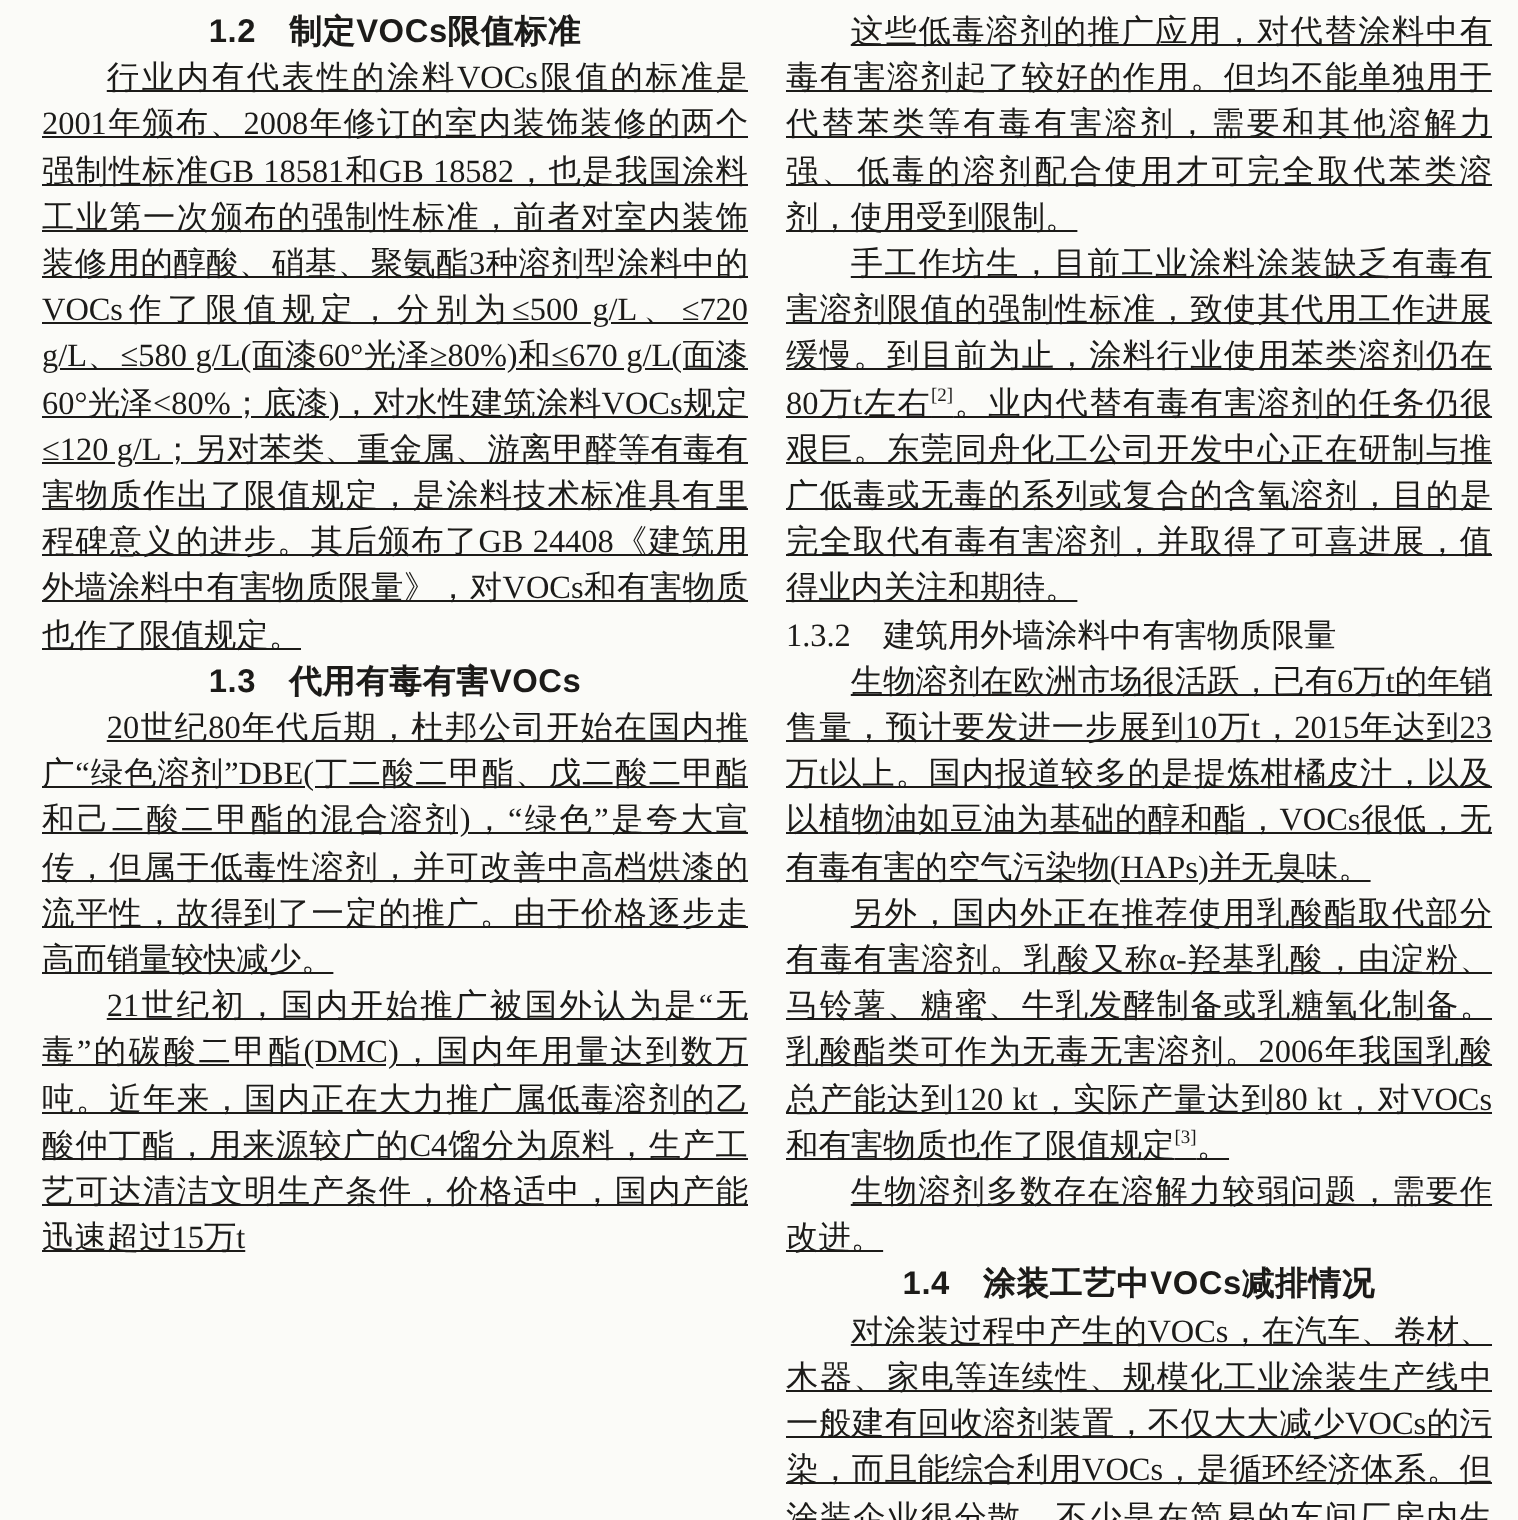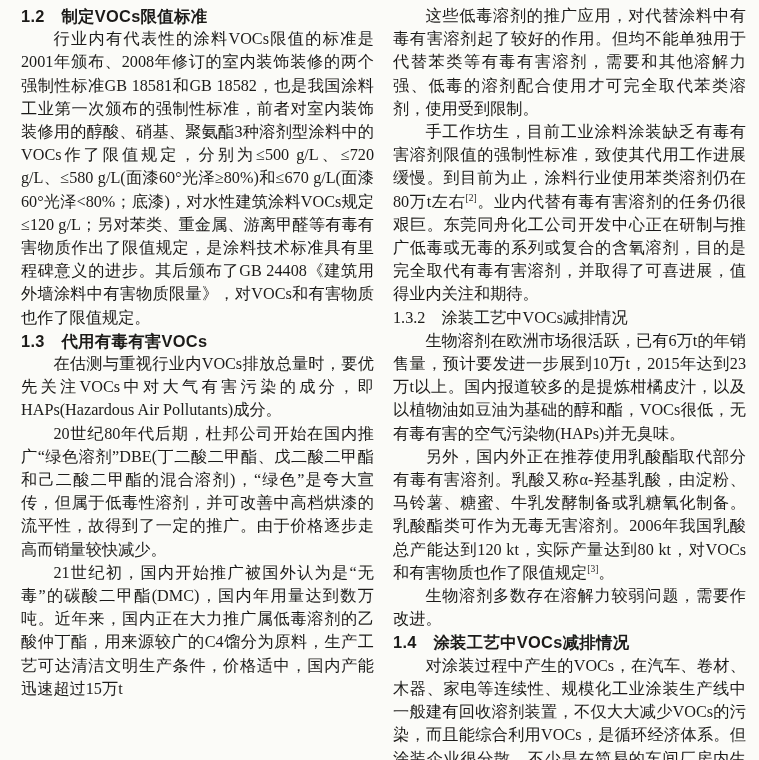--- a/index.html
+++ b/index.html
@@ -24,28 +24,29 @@
   .col {
     flex: 1 1 0;
     min-width: 0;
     font-size: 16.2px;
     line-height: 23.2px;
     text-align: justify;
   }
   .para {
     margin: 0;
     text-indent: 2em;
+    text-decoration: underline;
   }
   .hd2 {
     margin: 0;
     font-family: "Liberation Sans", sans-serif;
     font-weight: 700;
     font-size: 16.4px;
     line-height: 23.2px;
-    text-align: left;
+    text-align: center;
     letter-spacing: 0.3px;
   }
   .hd3 {
     margin: 0;
     font-weight: 400;
     font-size: 16.2px;
     line-height: 23.2px;
     text-align: left;
   }
   sup.ref {
@@ -56,29 +57,28 @@
 </style>
 </head>
 <body>
 
 <div class="page">
 
   <div class="col">
     <h2 class="hd2">1.2　制定VOCs限值标准</h2>
     <p class="para"><span>行业内有代表性的涂料VOCs限值的标准是2001年颁布、2008年修订的室内装饰装修的两个强制性标准GB 18581和GB 18582，也是我国涂料工业第一次颁布的强制性标准，前者对室内装饰装修用的醇酸、硝基、聚氨酯3种溶剂型涂料中的VOCs作了限值规定，分别为≤500 g/L、≤720 g/L、≤580 g/L(面漆60°光泽≥80%)和≤670 g/L(面漆60°光泽&lt;80%；底漆)，对水性建筑涂料VOCs规定≤120 g/L；另对苯类、重金属、游离甲醛等有毒有害物质作出了限值规定，是涂料技术标准具有里程碑意义的进步。其后颁布了GB 24408《建筑用外墙涂料中有害物质限量》，对VOCs和有害物质也作了限值规定。</span></p>
     <h2 class="hd2">1.3　代用有毒有害VOCs</h2>
-    <p class="para"><span>在估测与重视行业内VOCs排放总量时，要优先关注VOCs中对大气有害污染的成分，即HAPs(Hazardous Air Pollutants)成分。</span></p>
     <p class="para"><span>20世纪80年代后期，杜邦公司开始在国内推广“绿色溶剂”DBE(丁二酸二甲酯、戊二酸二甲酯和己二酸二甲酯的混合溶剂)，“绿色”是夸大宣传，但属于低毒性溶剂，并可改善中高档烘漆的流平性，故得到了一定的推广。由于价格逐步走高而销量较快减少。</span></p>
     <p class="para"><span>21世纪初，国内开始推广被国外认为是“无毒”的碳酸二甲酯(DMC)，国内年用量达到数万吨。近年来，国内正在大力推广属低毒溶剂的乙酸仲丁酯，用来源较广的C4馏分为原料，生产工艺可达清洁文明生产条件，价格适中，国内产能迅速超过15万t</span></p>
   </div>
 
   <div class="col">
     <p class="para"><span>这些低毒溶剂的推广应用，对代替涂料中有毒有害溶剂起了较好的作用。但均不能单独用于代替苯类等有毒有害溶剂，需要和其他溶解力强、低毒的溶剂配合使用才可完全取代苯类溶剂，使用受到限制。</span></p>
     <p class="para"><span>手工作坊生，目前工业涂料涂装缺乏有毒有害溶剂限值的强制性标准，致使其代用工作进展缓慢。到目前为止，涂料行业使用苯类溶剂仍在80万t左右</span><sup class="ref">[2]</sup><span>。业内代替有毒有害溶剂的任务仍很艰巨。东莞同舟化工公司开发中心正在研制与推广低毒或无毒的系列或复合的含氧溶剂，目的是完全取代有毒有害溶剂，并取得了可喜进展，值得业内关注和期待。</span></p>
-    <h3 class="hd3">1.3.2　涂装工艺中VOCs减排情况</h3>
+    <h3 class="hd3">1.3.2　建筑用外墙涂料中有害物质限量</h3>
     <p class="para"><span>生物溶剂在欧洲市场很活跃，已有6万t的年销售量，预计要发进一步展到10万t，2015年达到23万t以上。国内报道较多的是提炼柑橘皮汁，以及以植物油如豆油为基础的醇和酯，VOCs很低，无有毒有害的空气污染物(HAPs)并无臭味。</span></p>
     <p class="para"><span>另外，国内外正在推荐使用乳酸酯取代部分有毒有害溶剂。乳酸又称α-羟基乳酸，由淀粉、马铃薯、糖蜜、牛乳发酵制备或乳糖氧化制备。乳酸酯类可作为无毒无害溶剂。2006年我国乳酸总产能达到120 kt，实际产量达到80 kt，对VOCs和有害物质也作了限值规定</span><sup class="ref">[3]</sup><span>。</span></p>
     <p class="para"><span>生物溶剂多数存在溶解力较弱问题，需要作改进。</span></p>
     <h2 class="hd2">1.4　涂装工艺中VOCs减排情况</h2>
     <p class="para"><span>对涂装过程中产生的VOCs，在汽车、卷材、木器、家电等连续性、规模化工业涂装生产线中一般建有回收溶剂装置，不仅大大减少VOCs的污染，而且能综合利用VOCs，是循环经济体系。但涂装企业很分散，不少是在简易的车间厂房内生产，手工作坊生</span></p>
   </div>
 
 </div>
 
 </body></html>

